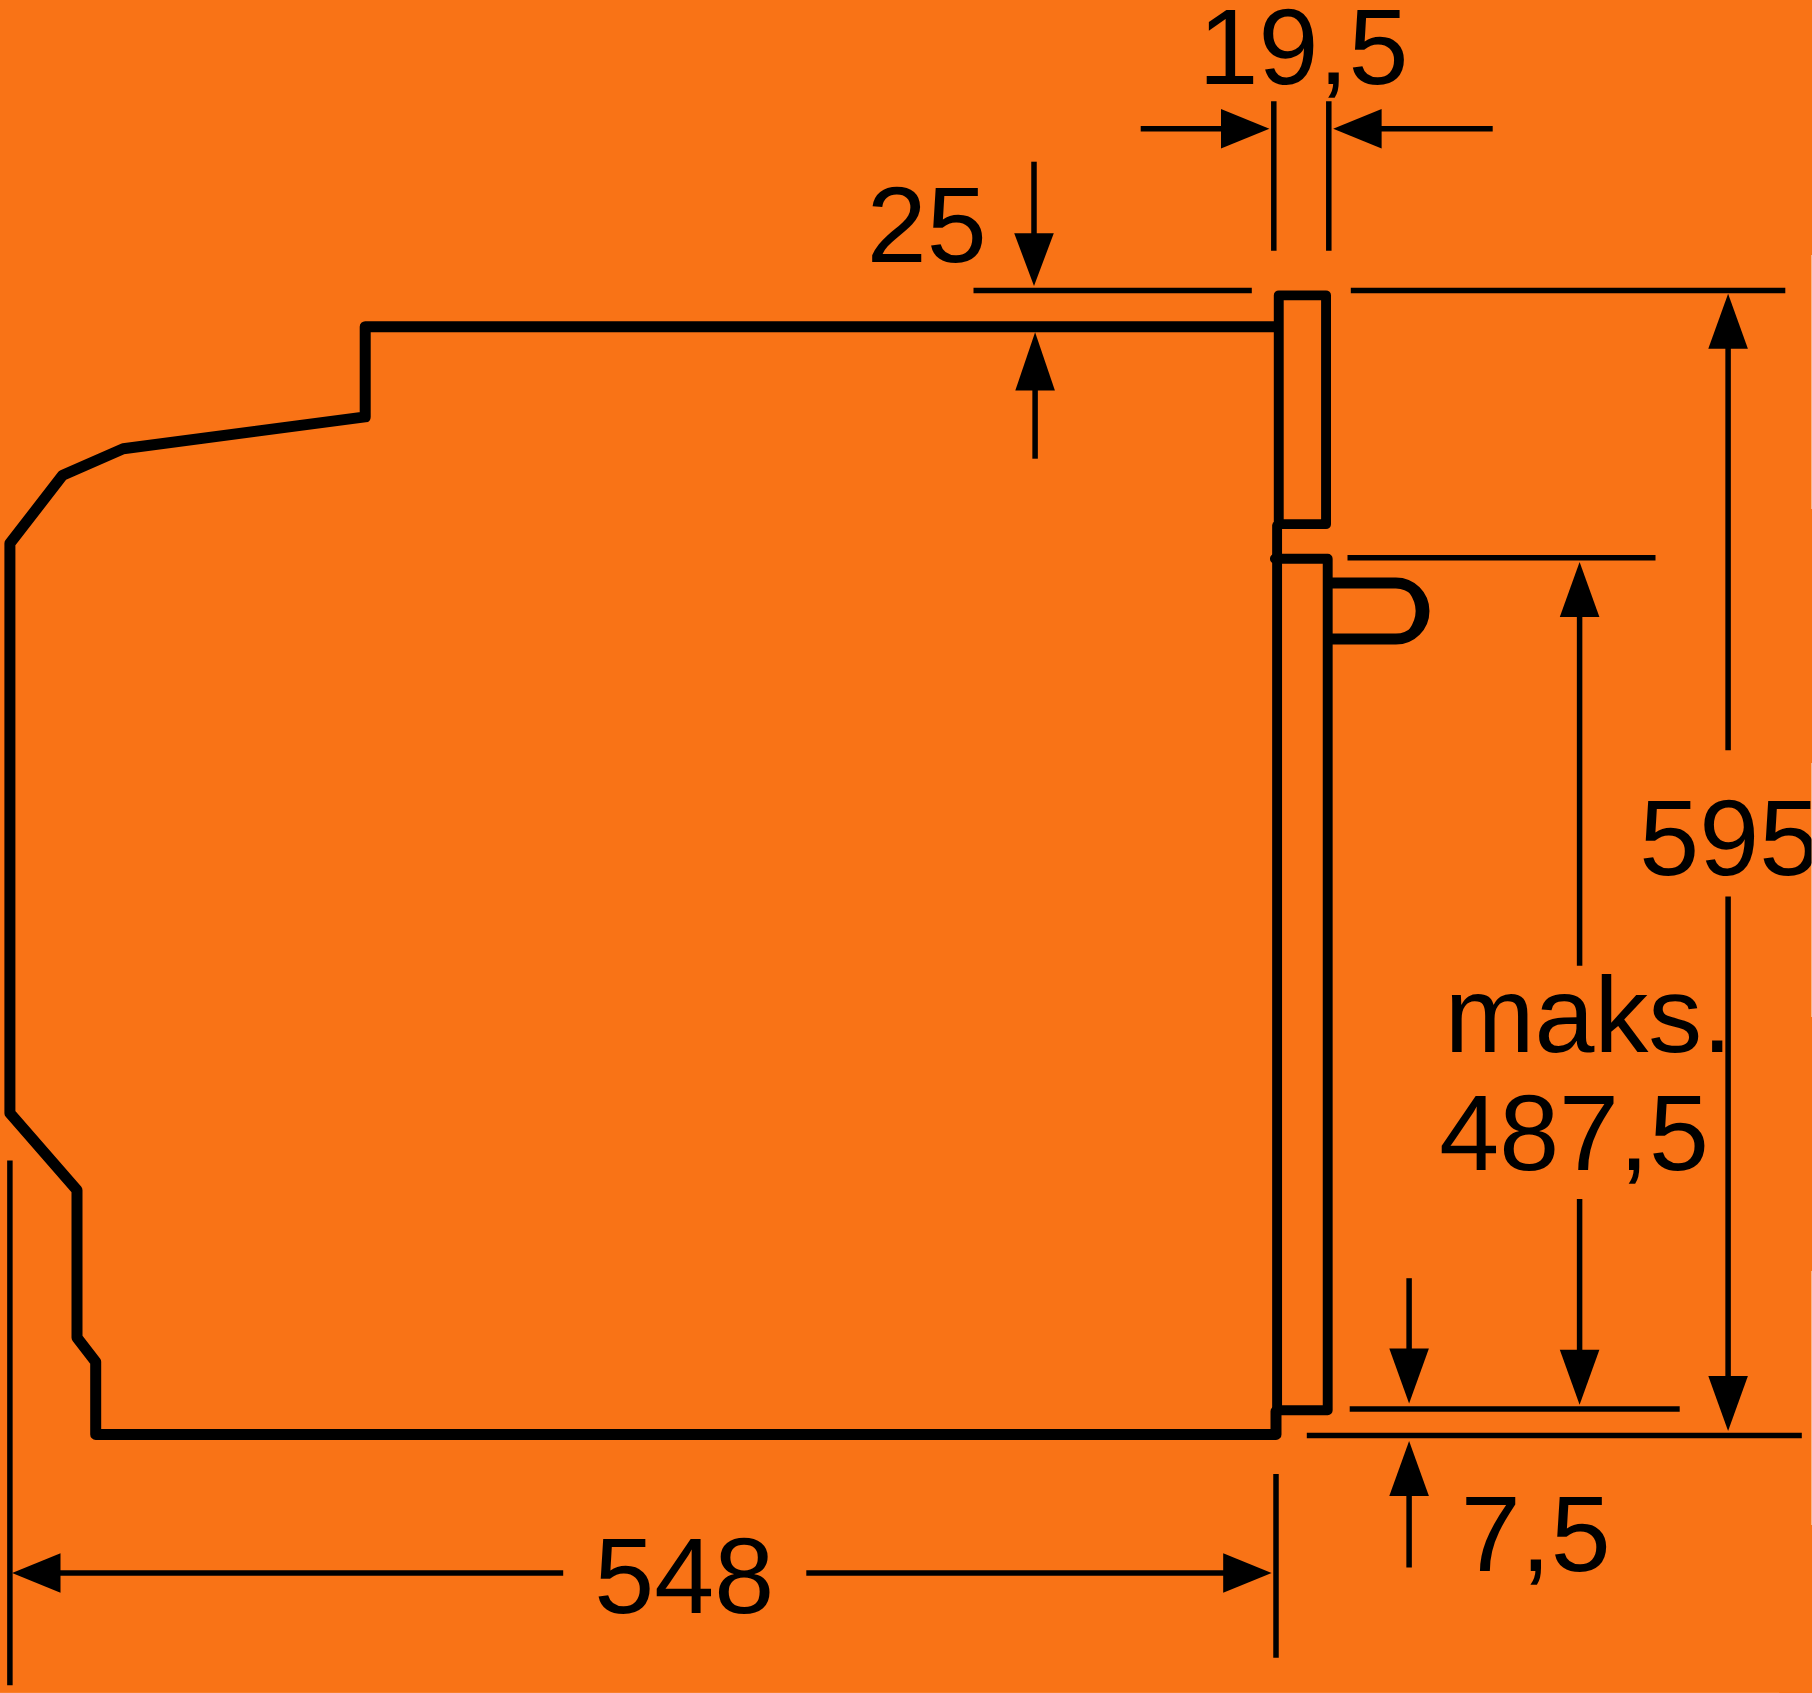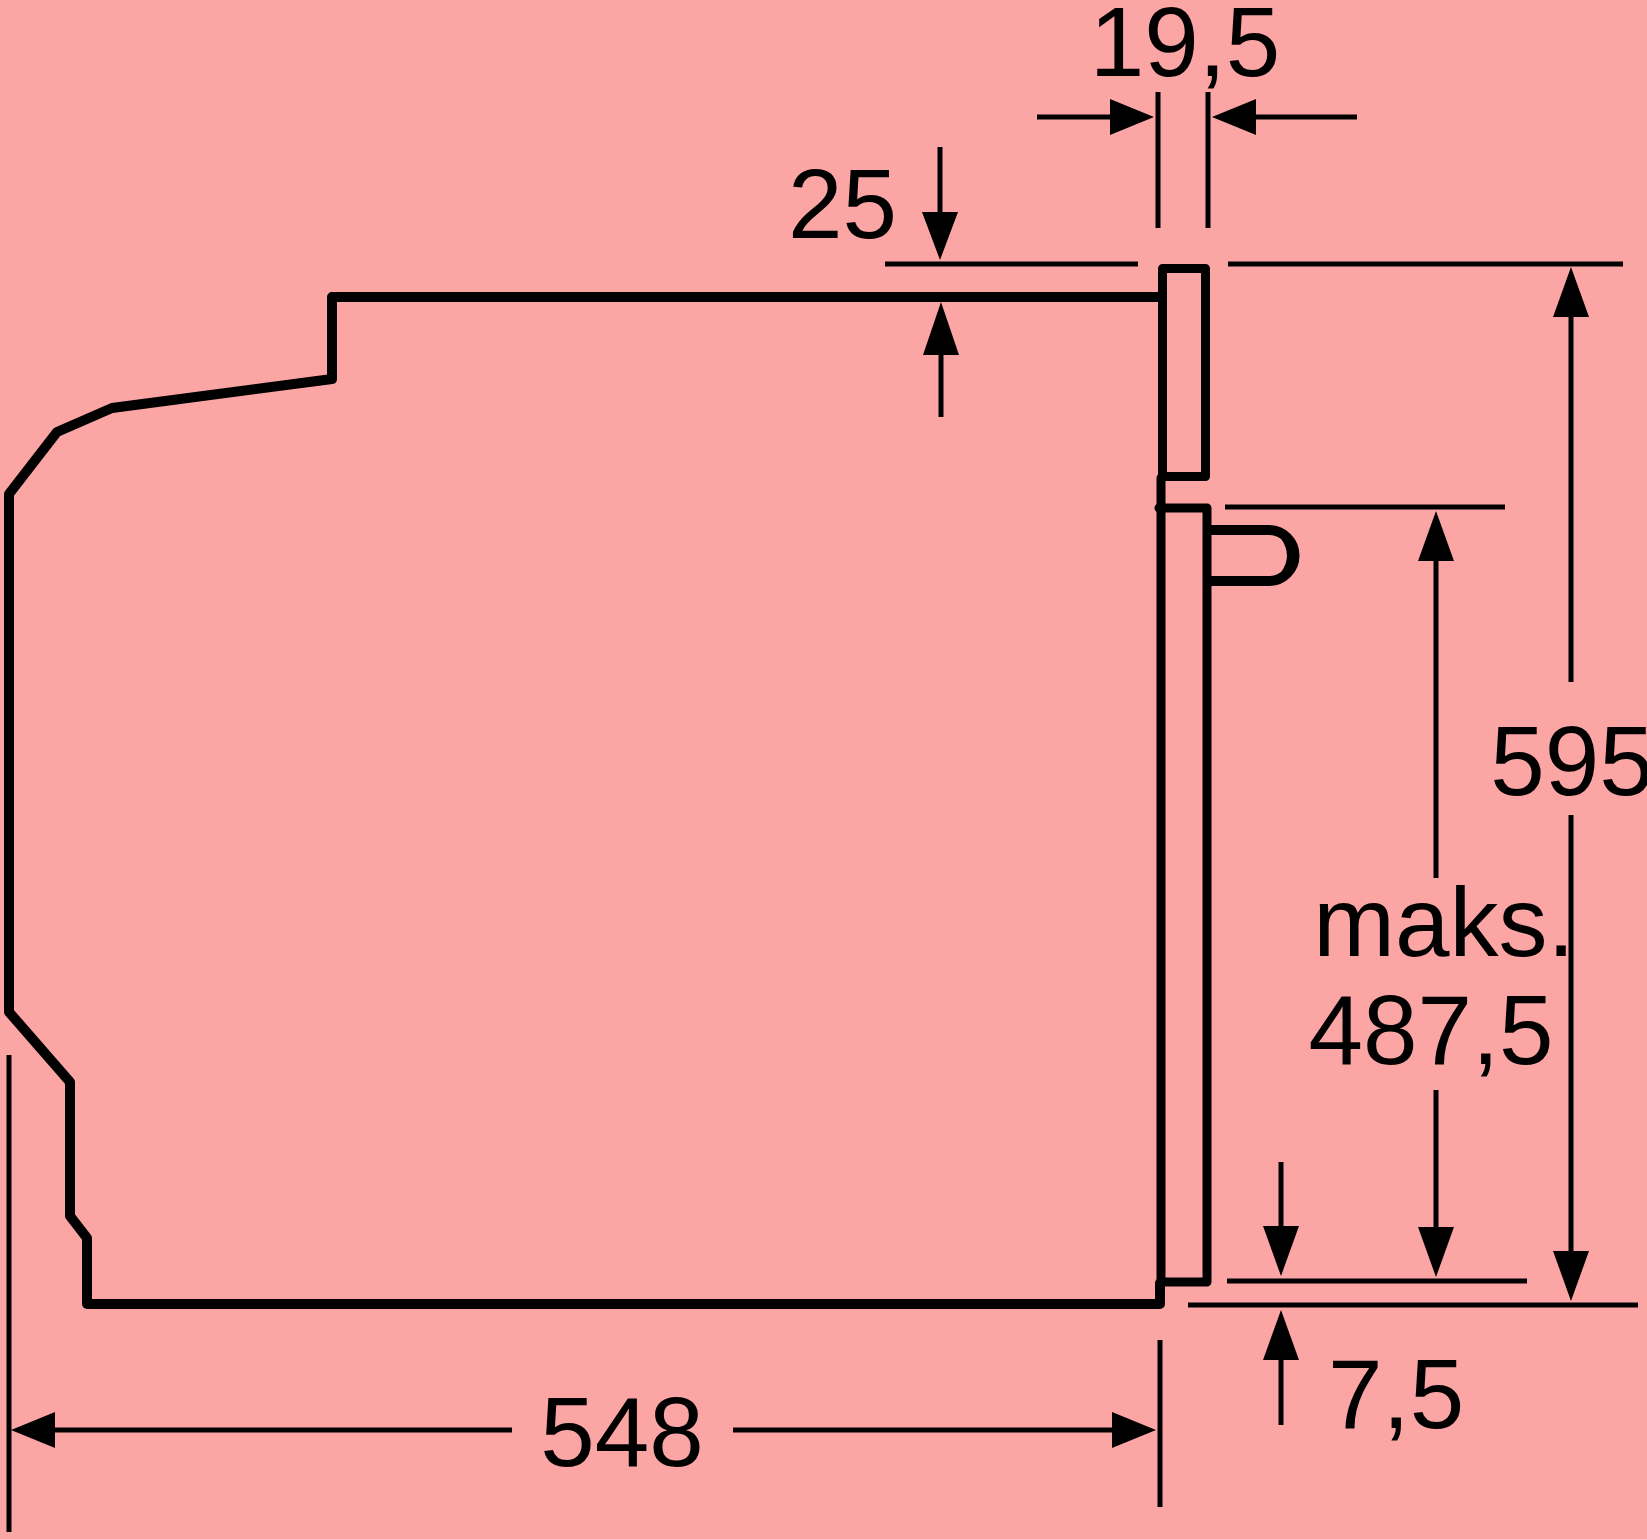--- a/index.html
+++ b/index.html
@@ -4,21 +4,21 @@
 <style>
   html, body {
     margin: 0;
     padding: 0;
     background: #ffffff;
   }
   .stage {
     position: relative;
     width: 1647px;
     height: 1539px;
-    background: #fca5a5;
+    background: #f97316;
     overflow: hidden;
     text-align: center;
   }
   svg { display: block; }
   .outline {
     fill: none;
     stroke: #000000;
     stroke-width: 10;
     stroke-linejoin: round;
     stroke-linecap: round;

